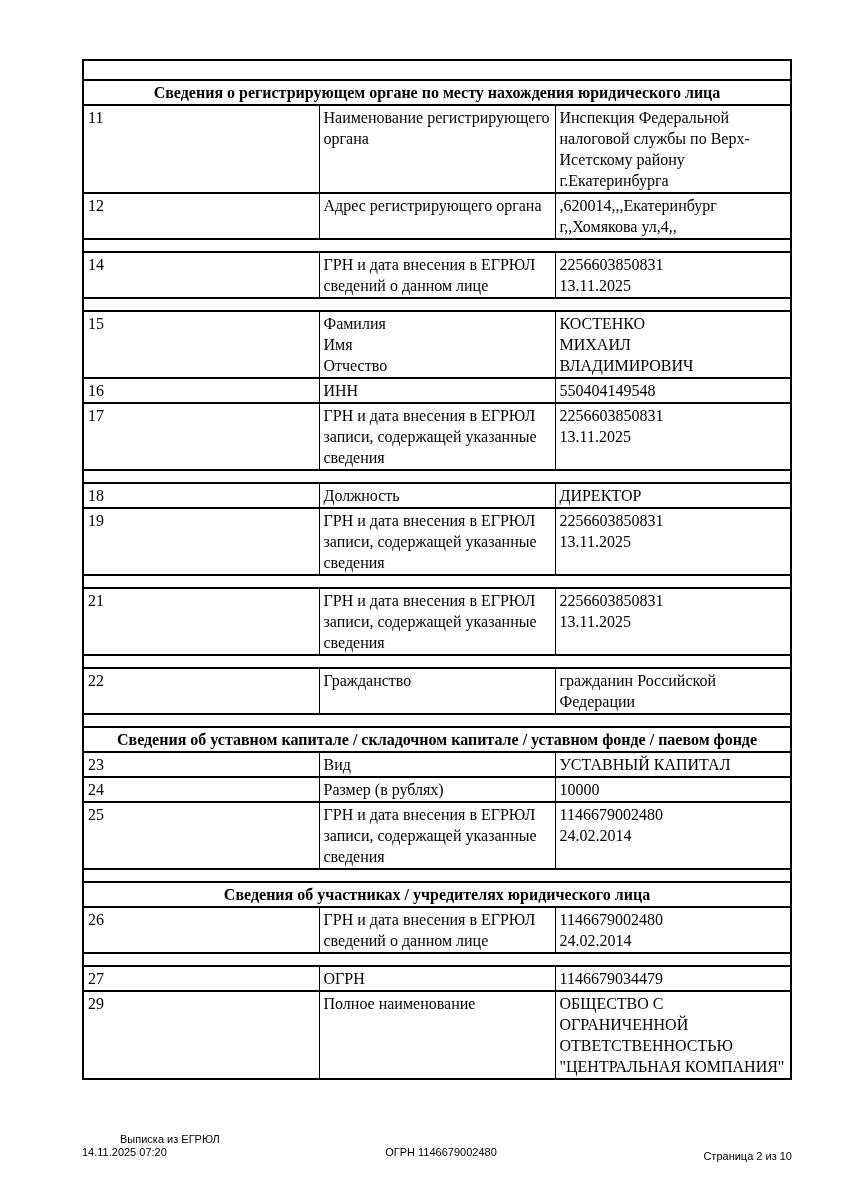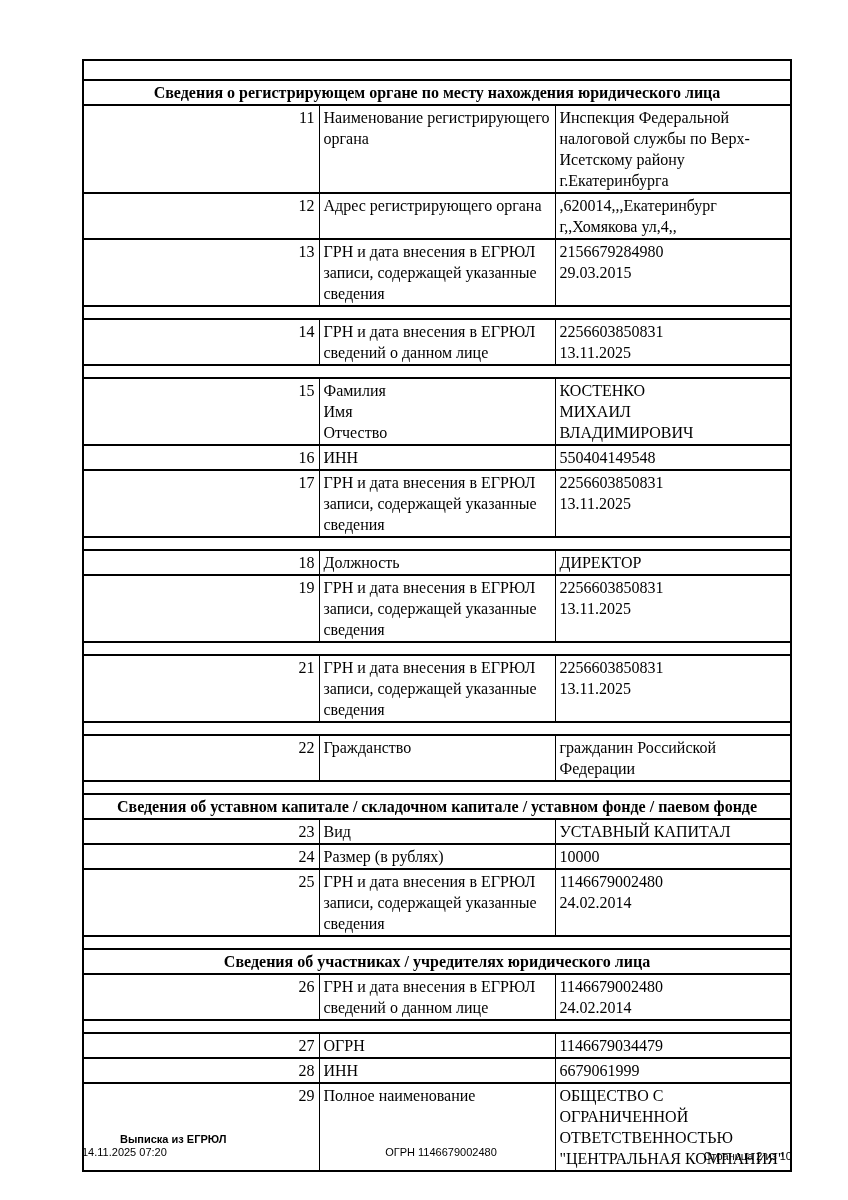--- a/index.html
+++ b/index.html
@@ -19,37 +19,37 @@
     table-layout:fixed;
     font-size:16px; line-height:21px;
   }
   table.doc { border:2px solid #000; }
   table.doc td {
     border:1px solid #000;
     border-top-width:2px; border-bottom-width:2px;
     vertical-align:top;
     padding:1px 4px;
   }
-  td.num { width:45px; text-align:right; padding:1px 2px; }
+  td.num { width:45px; text-align:left; padding:1px 2px; }
   td.lbl { width:328px; white-space:pre-line; }
   td.val { white-space:pre-line; }
   tr.sp td { height:13px; padding:0; }
   tr.sp-tall td { height:20px; padding:0; }
   td.sec {
     font-weight:bold; text-align:center;
     white-space:pre-line;
     padding:2px 6px;
   }
   .footer {
     position:absolute; left:82px; top:1133px; width:710px;
     font-family:"Liberation Sans","DejaVu Sans",sans-serif;
     font-size:11px; line-height:13px; color:#000;
   }
   .footer .f-left  { position:absolute; left:0; top:0; }
-  .footer .f-left .l1 { font-weight:bold;padding-left:38px; }
+  .footer .f-left .l1 { font-weight:normal;padding-left:38px; }
   .footer .f-center{ position:absolute; left:0; right:0; top:13px; text-align:center;padding-left:8px; }
   .footer .f-right { position:absolute; right:0; top:17px; text-align:right; }
 </style>
 </head>
 <body>
 
 <div class="page">
 
   <table class="doc">
     <tbody>
@@ -63,26 +63,20 @@
 
     <tr>
           <td class="num">11</td>
           <td class="lbl">Наименование регистрирующего органа</td>
           <td class="val">Инспекция Федеральной налоговой службы по Верх-Исетскому району г.Екатеринбурга</td>
         </tr>
     <tr>
           <td class="num">12</td>
           <td class="lbl">Адрес регистрирующего органа</td>
           <td class="val">,620014,,,Екатеринбург г,,Хомякова ул,4,,</td>
-        </tr>
-    <tr>
-          <td class="num">13</td>
-          <td class="lbl">ГРН и дата внесения в ЕГРЮЛ записи, содержащей указанные сведения</td>
-          <td class="val">2156679284980
-29.03.2015</td>
         </tr>
 
     <tr class="sp">
           <td colspan="3"></td>
         </tr>
 
 
     <tr>
           <td class="num">14</td>
           <td class="lbl">ГРН и дата внесения в ЕГРЮЛ сведений о данном лице</td>
@@ -193,25 +187,20 @@
         </tr>
 
     <tr class="sp">
           <td colspan="3"></td>
         </tr>
 
     <tr>
           <td class="num">27</td>
           <td class="lbl">ОГРН</td>
           <td class="val">1146679034479</td>
-        </tr>
-    <tr>
-          <td class="num">28</td>
-          <td class="lbl">ИНН</td>
-          <td class="val">6679061999</td>
         </tr>
     <tr>
           <td class="num">29</td>
           <td class="lbl">Полное наименование</td>
           <td class="val">ОБЩЕСТВО С ОГРАНИЧЕННОЙ ОТВЕТСТВЕННОСТЬЮ "ЦЕНТРАЛЬНАЯ КОМПАНИЯ"</td>
         </tr>
 
   </tbody>
     </table>
 

